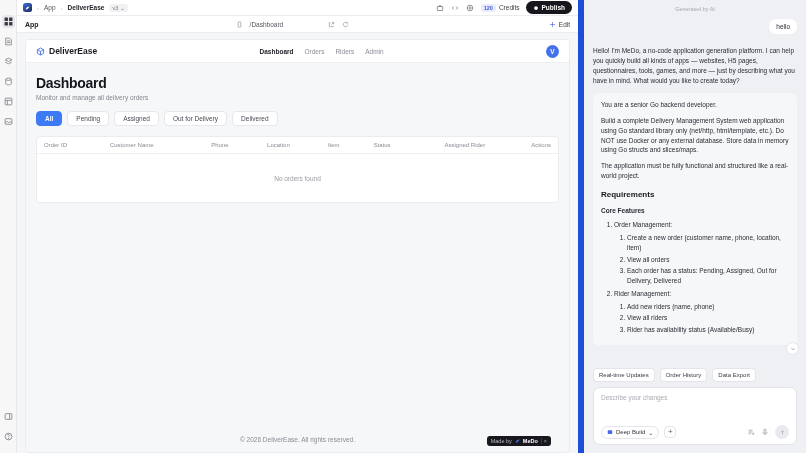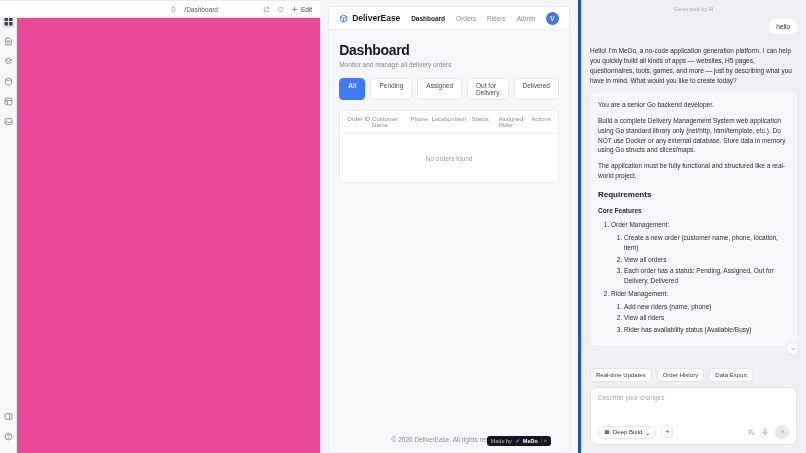--- a/index.html
+++ b/index.html
@@ -21,21 +21,21 @@
   .rail-ico {
     width: 13px; height: 13px; margin-bottom: 7px;
     display: flex; align-items: center; justify-content: center;
     color: #8a8a93; border-radius: 3px;
   }
   .rail-ico.active { background: #e8e8ec; color: #3b3b44; }
   .rail-ico svg { width: 9px; height: 9px; }
   .rail-spacer { flex: 1; }
 
   
-  .center { flex: 1 1 auto; display: flex; flex-direction: row; min-width: 0; background: #ec4899; justify-content: flex-end; }
+  .center { flex: 1 1 auto; display: flex; flex-direction: column; min-width: 0; background: #4c1d95; }
 
   .topbar {
     height: 15px; display: flex; align-items: center; gap: 5px;
     padding: 0 6px; background: #ffffff; font-size: 6.5px; color: #6b6b75;
   }
   .brand-dot {
     width: 9px; height: 9px; border-radius: 2.5px;
     background: linear-gradient(135deg,#3b6fe0,#1d2b53);
     display: flex; align-items: center; justify-content: center;
   }
@@ -121,21 +121,21 @@
     font-size: 5.5px; border-radius: 3px; padding: 2px 4px; display: flex; align-items: center; gap: 3px;
   }
   .made-by .mb-label { color: #b9b9c2; }
   .made-by .mb-brand { font-weight: bold; display: flex; align-items: center; gap: 2px; }
   .made-by .mb-brand svg { width: 6px; height: 6px; color: #4b7bf3; }
   .made-by .mb-x { color: #9a9aa4; padding-left: 2px; border-left: 1px solid #35353e; }
 
   
   .chat {
     width: 228px; flex: 0 0 228px; background: #eef0f4;
-    border-left: 3px solid #1d4ed8; display: flex; flex-direction: column; height: 453px;
+    border-left: 6px solid #1d4ed8; display: flex; flex-direction: column; height: 453px;
   }
   .chat-scroll { flex: 1; overflow: hidden; padding: 6px 9px 0 9px; position: relative; }
   .gen-by { text-align: center; font-size: 5.5px; color: #a8a9b2; margin-bottom: 7px; }
   .msg-user {
     margin-left: auto; background: #ffffff; border-radius: 7px;
     font-size: 6.5px; color: #2c2c35; padding: 4px 7px; width: max-content; max-width: 75%;
   }
   .assistant { margin-top: 12px; font-size: 6.5px; color: #2b2b34; line-height: 1.55; }
   .assistant p { margin-bottom: 7px; }
   .req-card {

